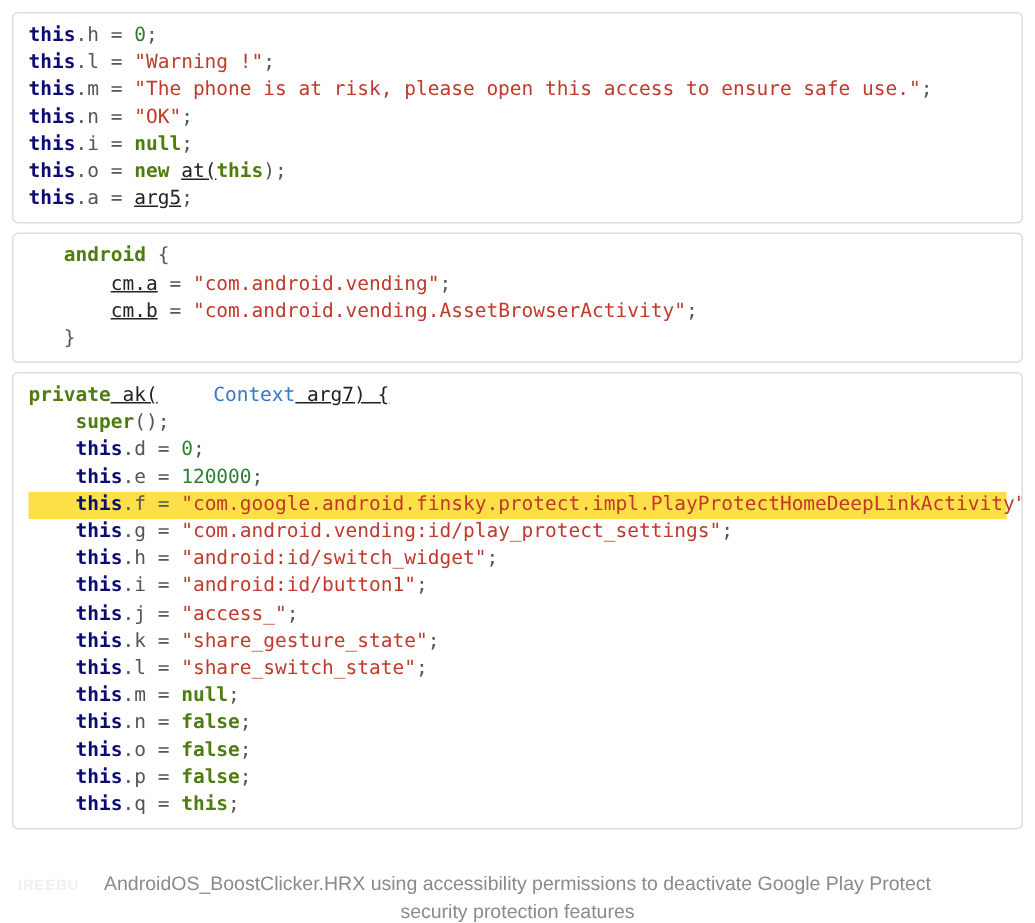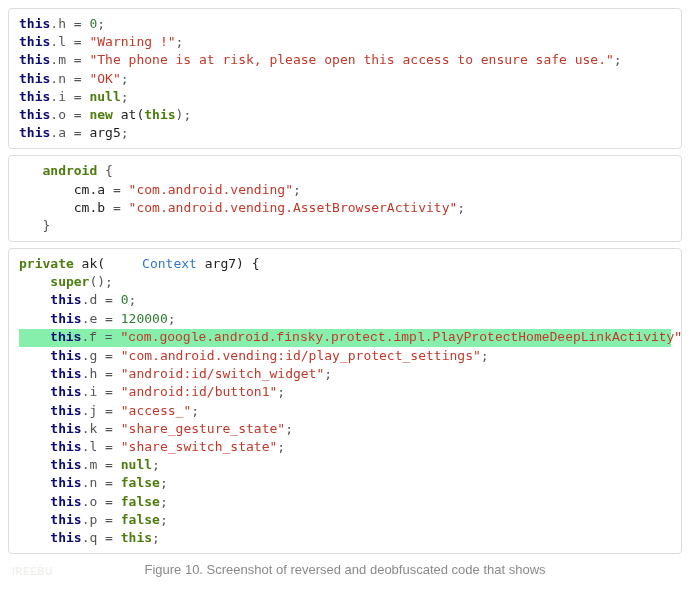--- a/index.html
+++ b/index.html
@@ -20,24 +20,24 @@
   font-family: Consolas, Menlo, Monaco, monospace;
   font-size: 13px;
   line-height: 1.4;
   white-space: pre;
   overflow: hidden;
 }
 .tok-kw { color: #4d7c0f; font-weight: bold; }
 .tok-this { color: #0b0b73; font-weight: bold; }
 .tok-num { color: #2e7d32; }
 .tok-str { color: #c0392b; }
-.tok-id { color: #222; }
+.tok-id { color: #222; text-decoration: underline; }
 .tok-punct { color: #555; }
 .tok-type { color: #3477c9; margin-left: 37px; }
-.highlight-line { background: #86efac; display: inline-block; width: 100%; font-family: Liberation Mono, monospace; }
+.highlight-line { background: #fde047; display: inline-block; width: 100%; }
 .caption {
   text-align: center;
   color: #8a8a8a;
   font-size: 13px;
   line-height: 1.5;
   margin-top: 6px;
 }
 .watermark {
   position: absolute;
   left: 4px;
@@ -79,16 +79,17 @@
 <span>    <span class="tok-this">this</span><span class="tok-punct">.l = </span><span class="tok-str">"share_switch_state"</span><span class="tok-punct">;</span></span>
 <span>    <span class="tok-this">this</span><span class="tok-punct">.m = </span><span class="tok-kw">null</span><span class="tok-punct">;</span></span>
 <span>    <span class="tok-this">this</span><span class="tok-punct">.n = </span><span class="tok-kw">false</span><span class="tok-punct">;</span></span>
 <span>    <span class="tok-this">this</span><span class="tok-punct">.o = </span><span class="tok-kw">false</span><span class="tok-punct">;</span></span>
 <span>    <span class="tok-this">this</span><span class="tok-punct">.p = </span><span class="tok-kw">false</span><span class="tok-punct">;</span></span>
 <span>    <span class="tok-this">this</span><span class="tok-punct">.q = </span><span class="tok-kw">this</span><span class="tok-punct">;</span></span></div>
 
 <div style="position:relative">
   <span class="watermark">IREEBU</span>
   <div class="caption">
-    <span>Figure 10. Screenshot of reversed and deobfuscated code that shows</span><br>
     <br>
+    <span>AndroidOS_BoostClicker.HRX using accessibility permissions to deactivate Google Play Protect</span><br>
+    <span>security protection features</span>
   </div>
 </div>
 
 </body></html>

